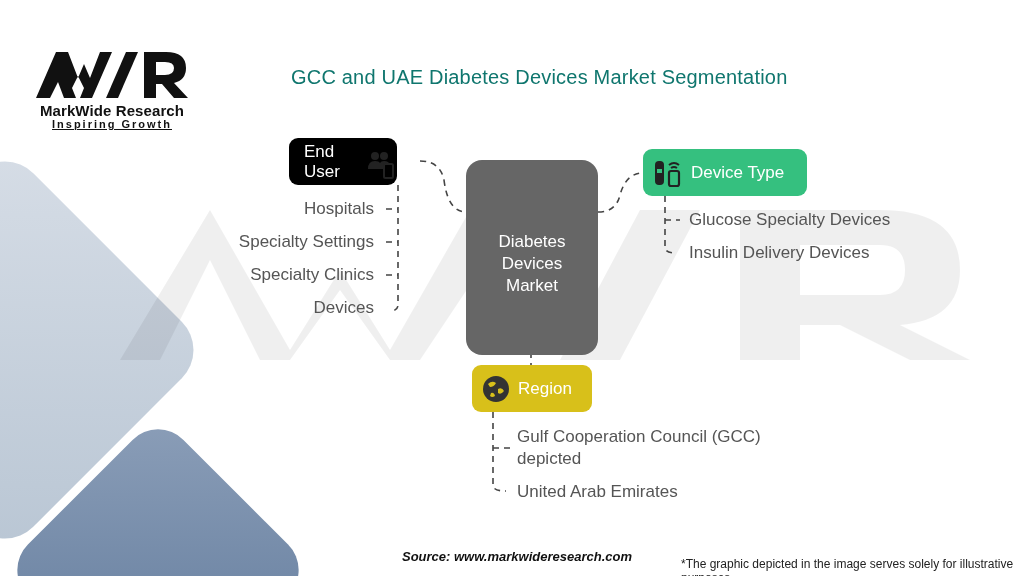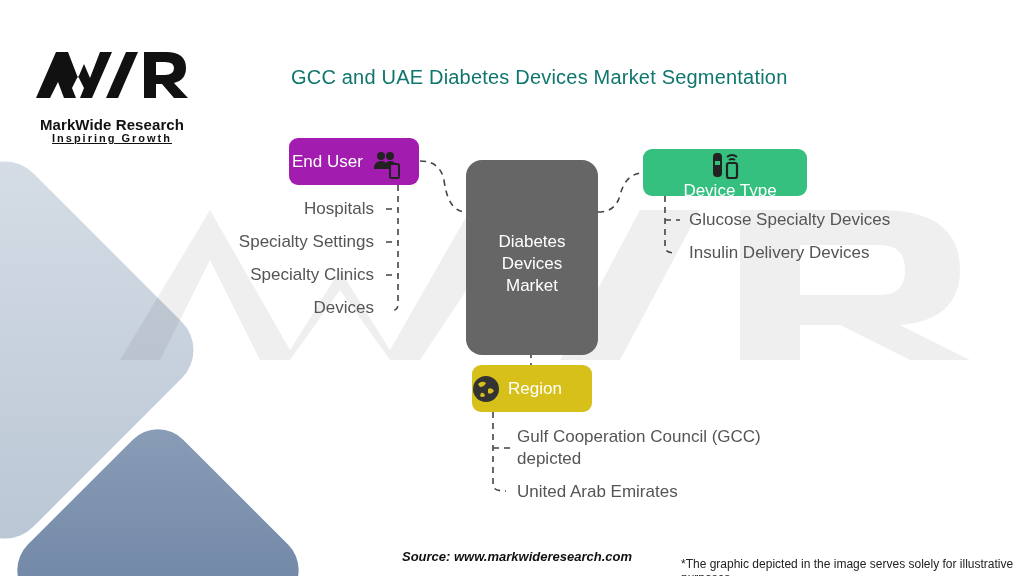--- a/index.html
+++ b/index.html
@@ -5,31 +5,31 @@
   html,body{margin:0;padding:0;}
   body{width:1024px;height:576px;position:relative;overflow:hidden;background:#ffffff;font-family:"Liberation Sans",sans-serif;}
   .abs{position:absolute;}
   
   .bg-shape1{left:-140px;top:205px;width:290px;height:290px;border-radius:40px;transform:rotate(45deg);background:linear-gradient(135deg,#d6dde6,#b9c6d4);}
   .bg-shape2{left:48px;top:460px;width:220px;height:220px;border-radius:36px;transform:rotate(45deg);background:linear-gradient(135deg,#8b9eb8,#5d7799);}
   .watermark{left:100px;top:200px;width:880px;height:170px;opacity:0.06;}
   
   .logo{left:34px;top:48px;width:156px;}
   .logo-mark{display:block;}
-  .logo-name{font-weight:bold;font-size:15px;color:#111;text-align:center;margin-top:16px;letter-spacing:0.1px;}
+  .logo-name{font-weight:bold;font-size:15px;color:#111;text-align:center;margin-top:2px;letter-spacing:0.1px;}
   .logo-tag{font-weight:bold;font-size:11px;color:#111;text-align:center;letter-spacing:2px;margin-top:-1px;text-decoration:underline;}
   
   .title{left:291px;top:66px;font-size:20px;color:#0f766e;letter-spacing:0.2px;}
   
   .center{left:466px;top:160px;width:132px;height:195px;background:#666666;border-radius:16px;color:#fff;font-size:17px;display:flex;align-items:center;justify-content:center;text-align:center;line-height:22px;padding-top:12px;box-sizing:border-box;}
   
   .pill{border-radius:9px;color:#fff;font-size:17px;display:flex;align-items:center;box-sizing:border-box;}
-  .pill-end{left:289px;top:138px;width:130px;height:47px;background:#a21caf;padding-left:3px;}
-  .pill-dev{left:643px;top:149px;width:164px;height:47px;background:#35c07f;padding-left:10px;flex-direction:column;}
-  .pill-reg{left:472px;top:365px;width:120px;height:47px;background:#d8c01a;}
+  .pill-end{left:289px;top:138px;width:108px;height:47px;background:#000000;padding-left:15px;}
+  .pill-dev{left:643px;top:149px;width:164px;height:47px;background:#35c07f;padding-left:10px;}
+  .pill-reg{left:472px;top:365px;width:120px;height:47px;background:#d8c01a;padding-left:10px;}
   .pill svg{flex:none;}
   .items{color:#555;font-size:17px;}
   .item{position:absolute;white-space:nowrap;}
   .right-al{text-align:right;}
   .source{left:402px;top:549px;font-size:13px;font-weight:bold;color:#111;font-style:italic;}
   .disclaimer{left:681px;top:557px;font-size:12px;color:#222;}
   svg.lines{position:absolute;left:0;top:0;}
 </style>
 </head>
 <body>

